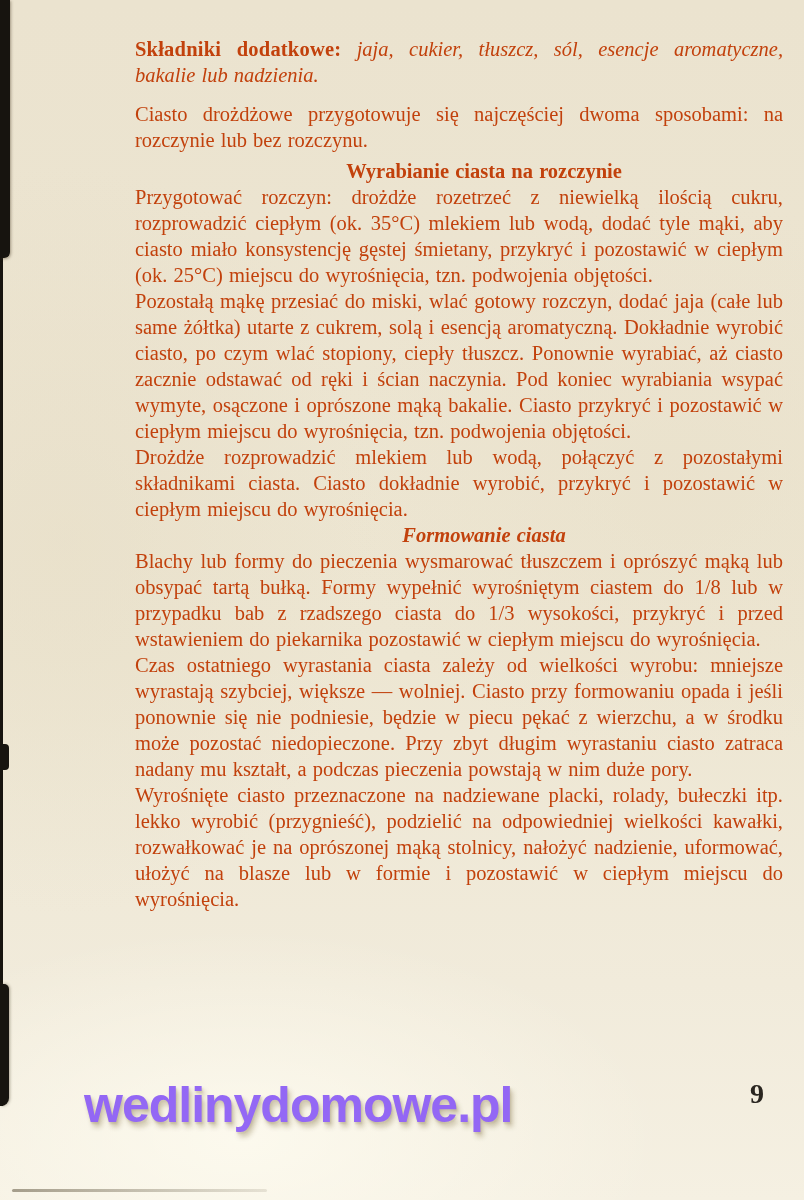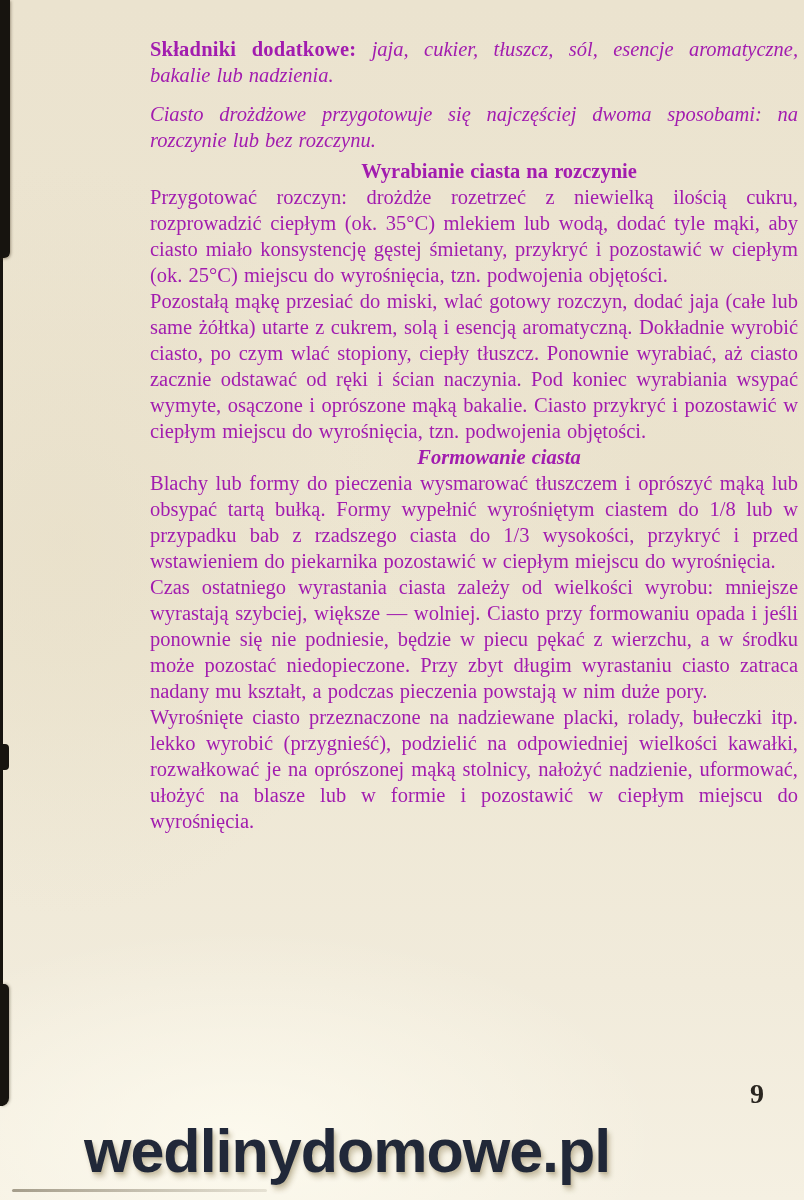--- a/index.html
+++ b/index.html
@@ -25,54 +25,54 @@
   .edge-bottom { left: 0; top: 984px; width: 9px; height: 122px;
                  border-top-right-radius: 5px; border-bottom-right-radius: 8px;
                  box-shadow: 1px 0 3px rgba(70,58,35,.4); }
   .edge-bottom-line { position: absolute; left: 12px; top: 1189px; width: 255px; height: 3px;
                  background: linear-gradient(90deg, rgba(110,100,78,.6), rgba(110,100,78,.15));
                  border-radius: 2px; }
 
   
   .text-col {
     position: absolute;
-    left: 150px;
+    left: 135px;
     top: 36px;
     width: 648px;
-    color: #a21caf;
+    color: #c2410c;
     font-size: 20.5px;
     line-height: 26px;
     text-align: justify;
     word-spacing: 1px;
   }
   .text-col p  { margin: 0; }
   .text-col h2 {
     margin: 0;
     font-size: inherit;
     line-height: inherit;
     font-weight: bold;
     text-indent: 50px;
     text-align: center;
   }
   .lead  { margin-bottom: 13px !important; }
   .lead strong { letter-spacing: .2px; }
   .lead em { font-style: italic; }
-  .intro { margin-bottom: 5px !important; font-style: italic; }
+  .intro { margin-bottom: 5px !important; }
   .mt    { margin-top: 11px; font-style: italic; }
 
   
   .watermark {
     position: absolute;
     left: 84px;
-    top: 1116px;
+    top: 1076px;
     font-family: "Liberation Sans", "DejaVu Sans", sans-serif;
     font-weight: bold;
-    font-size: 61px;
+    font-size: 50px;
     letter-spacing: -1px;
-    color: #0f172a;
+    color: #8b5cf6;
     opacity: 0.92;
     text-shadow: 3px 5px 5px rgba(158,143,105,0.5), 1px 2px 2px rgba(158,143,105,0.35);
     white-space: nowrap;
     pointer-events: none;
   }
 
   .page-number {
     position: absolute;
     left: 750px;
     top: 1078px;
@@ -95,20 +95,21 @@
   <main class="text-col">
 
     <p class="lead"><strong>Składniki dodatkowe:</strong> <em>jaja, cukier, tłuszcz, sól, esencje aromatyczne, bakalie lub nadzienia.</em></p>
 
     <p class="intro">Ciasto drożdżowe przygotowuje się najczęściej dwoma sposobami: na rozczynie lub bez rozczynu.</p>
 
     <h2>Wyrabianie ciasta na rozczynie</h2>
     <p>Przygotować rozczyn: drożdże rozetrzeć z niewielką ilością cukru, rozprowadzić ciepłym (ok. 35°C) mlekiem lub wodą, dodać tyle mąki, aby ciasto miało konsystencję gęstej śmietany, przykryć i pozostawić w ciepłym (ok. 25°C) miejscu do wyrośnięcia, tzn. podwojenia objętości.</p>
     <p>Pozostałą mąkę przesiać do miski, wlać gotowy rozczyn, dodać jaja (całe lub same żółtka) utarte z cukrem, solą i esencją aromatyczną. Dokładnie wyrobić ciasto, po czym wlać stopiony, ciepły tłuszcz. Ponownie wyrabiać, aż ciasto zacznie odstawać od ręki i ścian naczynia. Pod koniec wyrabiania wsypać wymyte, osączone i oprószone mąką bakalie. Ciasto przykryć i pozostawić w ciepłym miejscu do wyrośnięcia, tzn. podwojenia objętości.</p>
 
+    <p>Drożdże rozprowadzić mlekiem lub wodą, połączyć z pozostałymi składnikami ciasta. Ciasto dokładnie wyrobić, przykryć i pozostawić w ciepłym miejscu do wyrośnięcia.</p>
 
     <h2 class="mt">Formowanie ciasta</h2>
     <p>Blachy lub formy do pieczenia wysmarować tłuszczem i oprószyć mąką lub obsypać tartą bułką. Formy wypełnić wyrośniętym ciastem do 1/8 lub w przypadku bab z rzadszego ciasta do 1/3 wysokości, przykryć i przed wstawieniem do piekarnika pozostawić w ciepłym miejscu do wyrośnięcia.</p>
     <p>Czas ostatniego wyrastania ciasta zależy od wielkości wyrobu: mniejsze wyrastają szybciej, większe — wolniej. Ciasto przy formowaniu opada i jeśli ponownie się nie podniesie, będzie w piecu pękać z wierzchu, a w środku może pozostać niedopieczone. Przy zbyt długim wyrastaniu ciasto zatraca nadany mu kształt, a podczas pieczenia powstają w nim duże pory.</p>
     <p>Wyrośnięte ciasto przeznaczone na nadziewane placki, rolady, bułeczki itp. lekko wyrobić (przygnieść), podzielić na odpowiedniej wielkości kawałki, rozwałkować je na oprószonej mąką stolnicy, nałożyć nadzienie, uformować, ułożyć na blasze lub w formie i pozostawić w ciepłym miejscu do wyrośnięcia.</p>
 
   </main>
 
   <div class="watermark">wedlinydomowe.pl</div>
 

